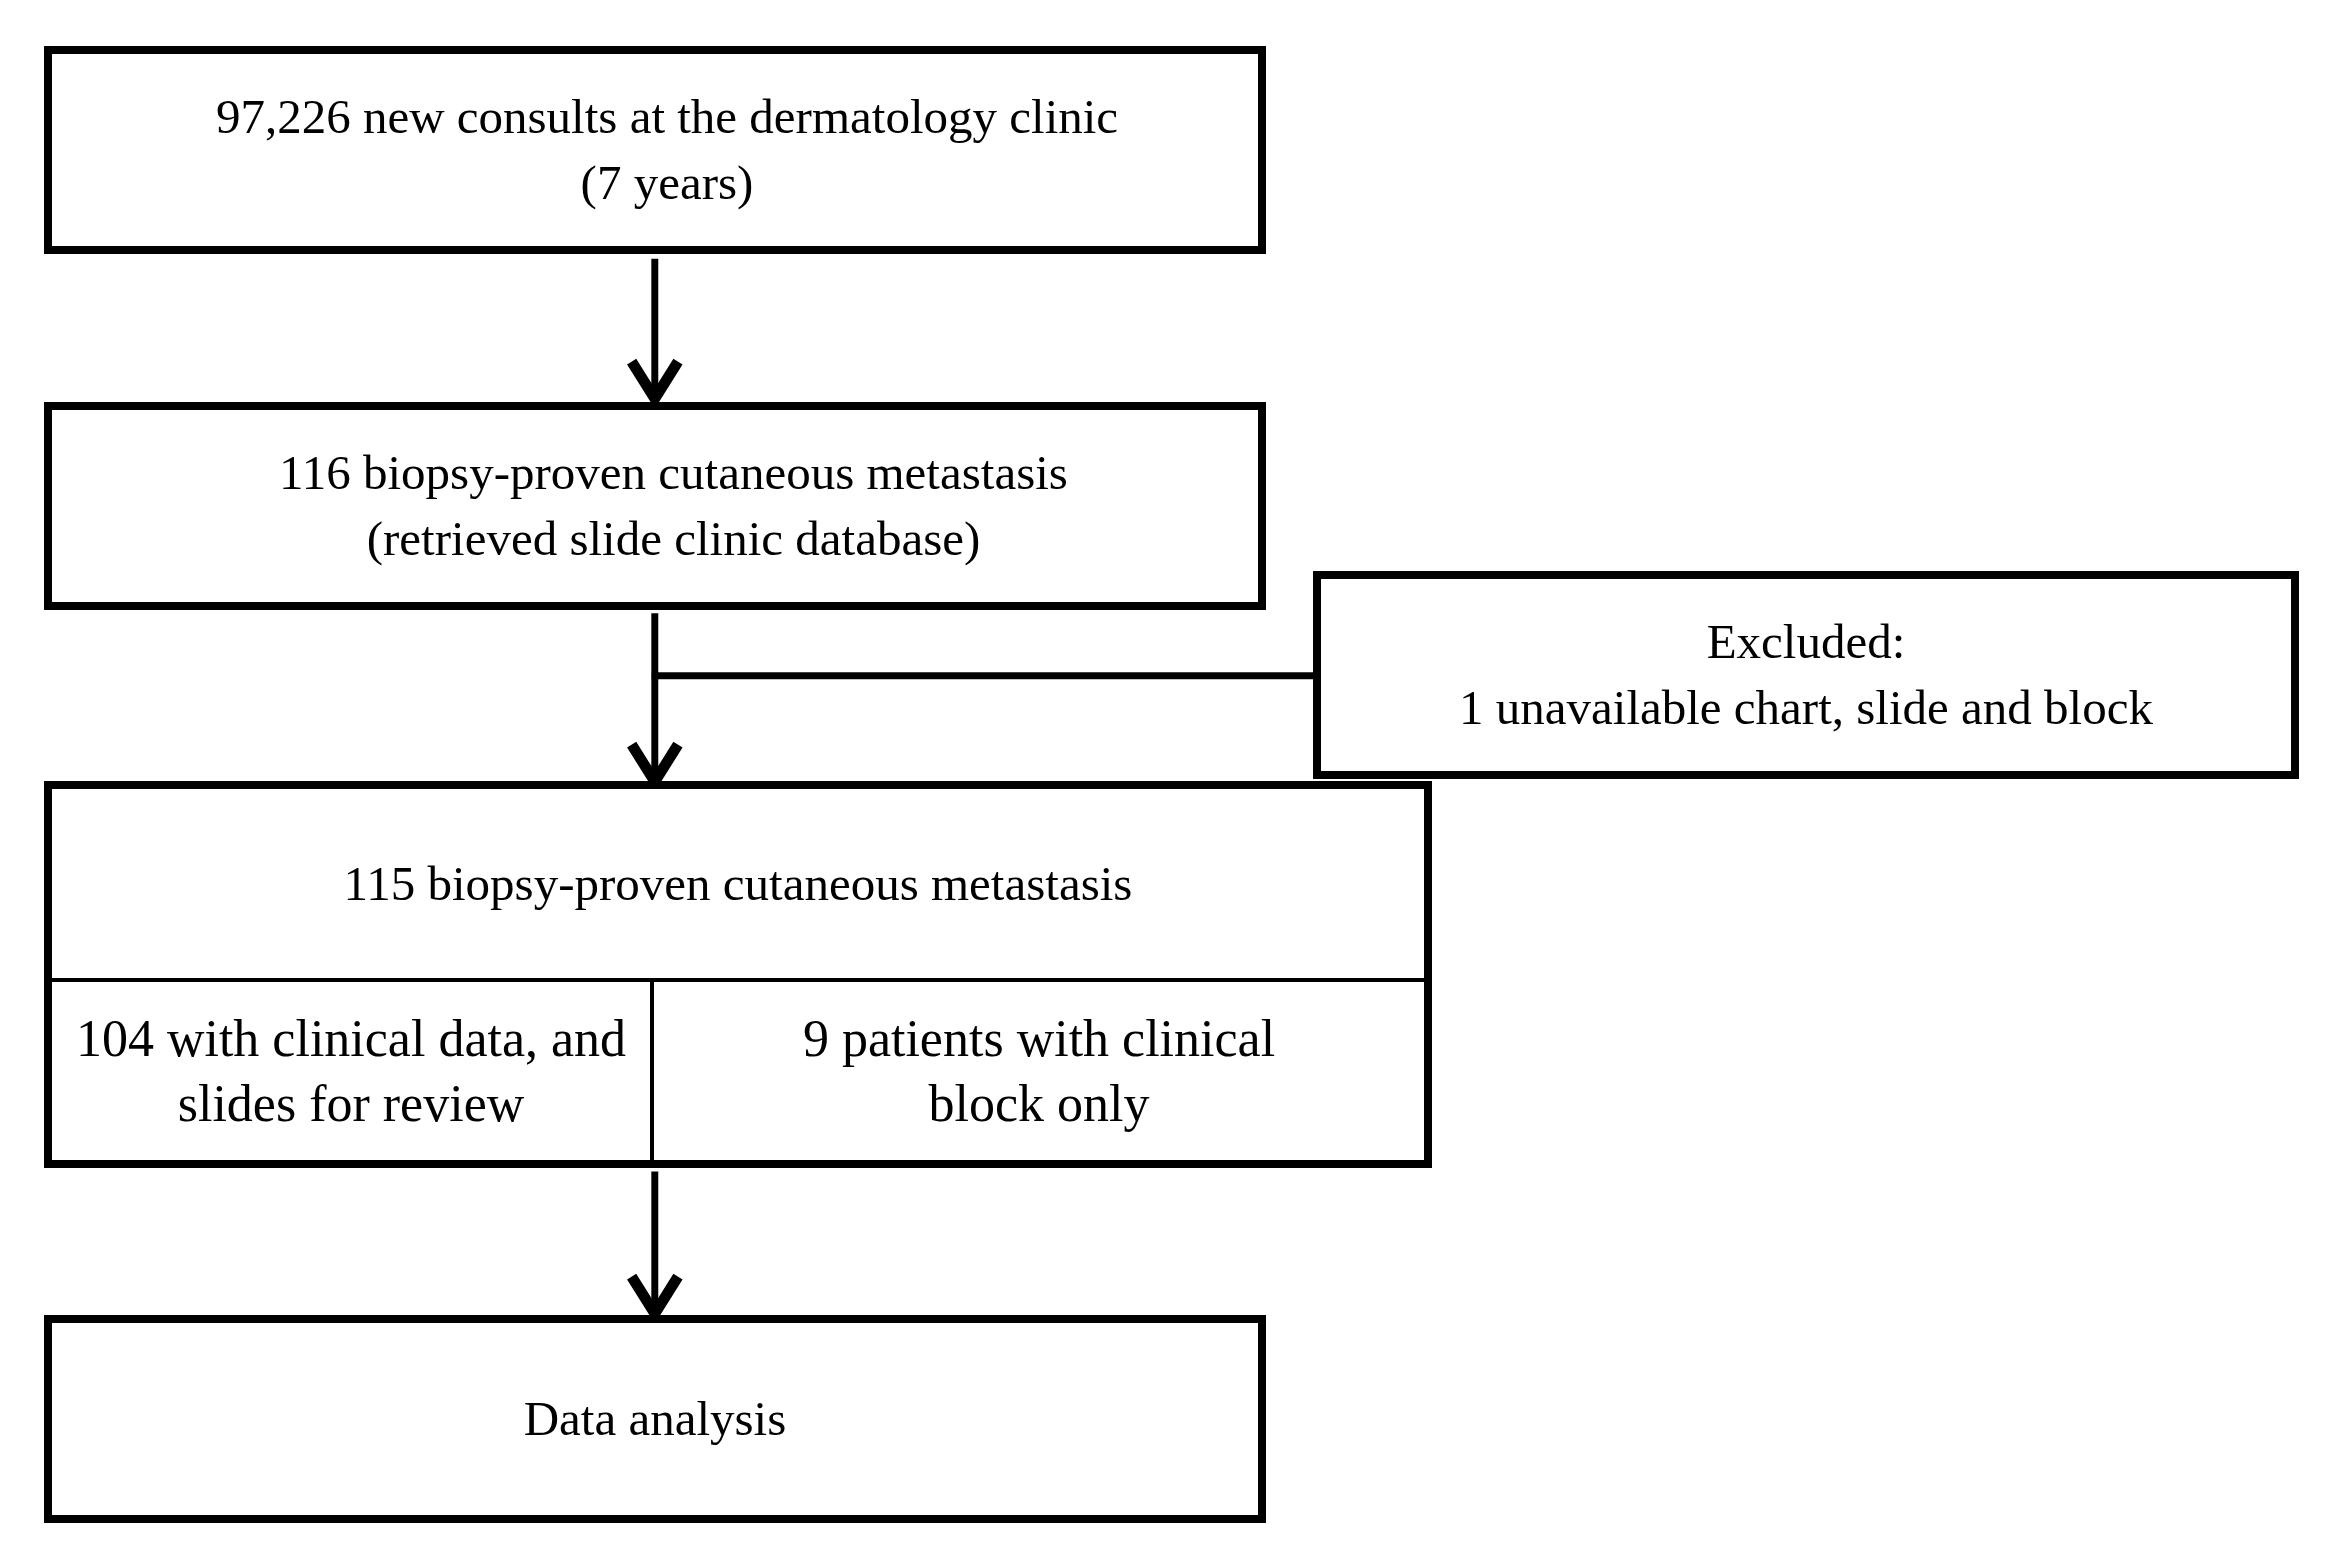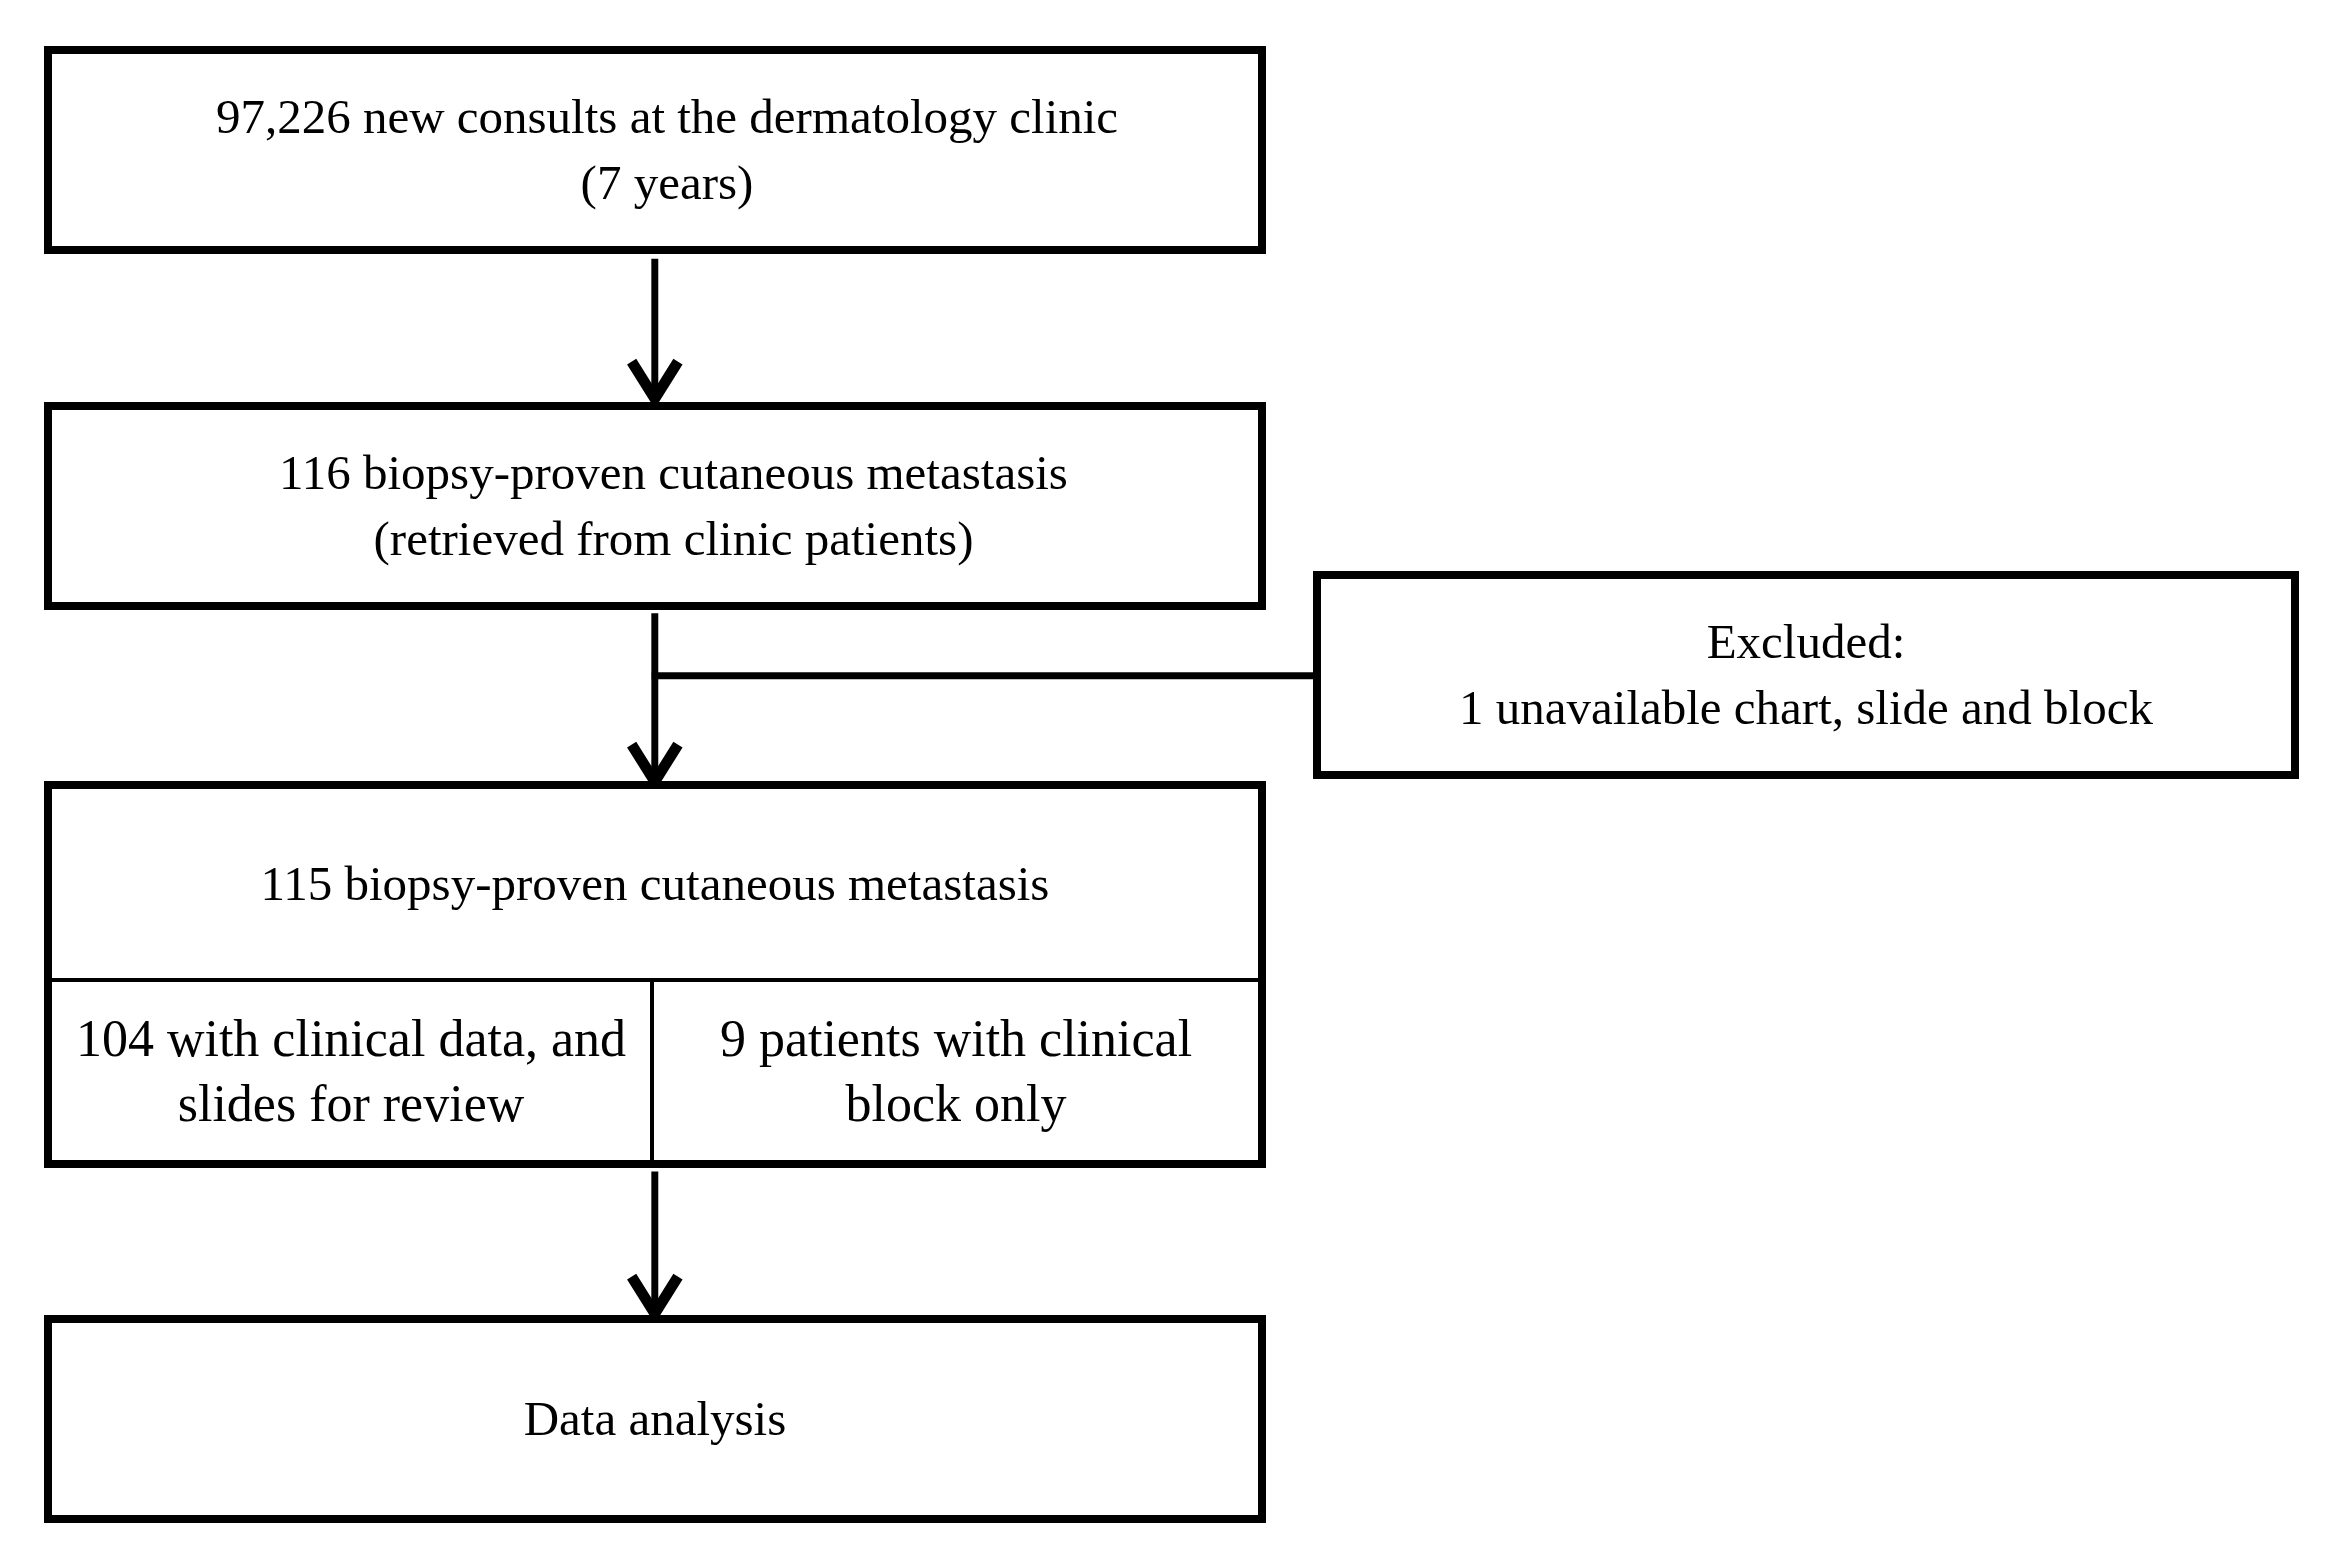--- a/index.html
+++ b/index.html
@@ -30,21 +30,21 @@
   .box .line {
     display: block;
     font-size: 49px;
     line-height: 66px;
     white-space: nowrap;
   }
   
   #box-consults  { left: 44px;  top: 46px;   width: 1222px; height: 208px; padding-left: 24px; }
   #box-retrieved { left: 44px;  top: 402px;  width: 1222px; height: 208px; padding-left: 37px; }
   #box-excluded  { left: 1313px;top: 571px;  width: 986px; height: 208px; font-family: Liberation Serif, serif; }
-  #box-included  { left: 44px;  top: 781px; width: 1222px; height: 387px; padding: 0; justify-content: space-between; }
+  #box-included  { left: 44px;  top: 781px; width: 1388px; height: 387px; padding: 0; justify-content: space-between; }
   #box-analysis  { left: 44px;  top: 1315px; width: 1222px; height: 208px; }
 
   
   .included-header {
     box-sizing: border-box;
     width: 100%;
     height: 193px;
     border-bottom: 4.6px solid #000000;
     display: flex;
     align-items: center;
@@ -113,21 +113,21 @@
     </g>
   </svg>
 
   <div class="box" id="box-consults">
     <span class="line">97,226 new consults at the dermatology clinic</span>
     <span class="line">(7 years)</span>
   </div>
 
   <div class="box" id="box-retrieved">
     <span class="line">116 biopsy-proven cutaneous metastasis</span>
-    <span class="line">(retrieved from clinic patients)</span>
+    <span class="line">(retrieved slide clinic database)</span>
   </div>
 
   <div class="box" id="box-excluded">
     <span class="line">Excluded:</span>
     <span class="line">1 unavailable chart, slide and block</span>
   </div>
 
   <div class="box" id="box-included">
     <div class="included-header">
       <span class="line">115 biopsy-proven cutaneous metastasis</span>

